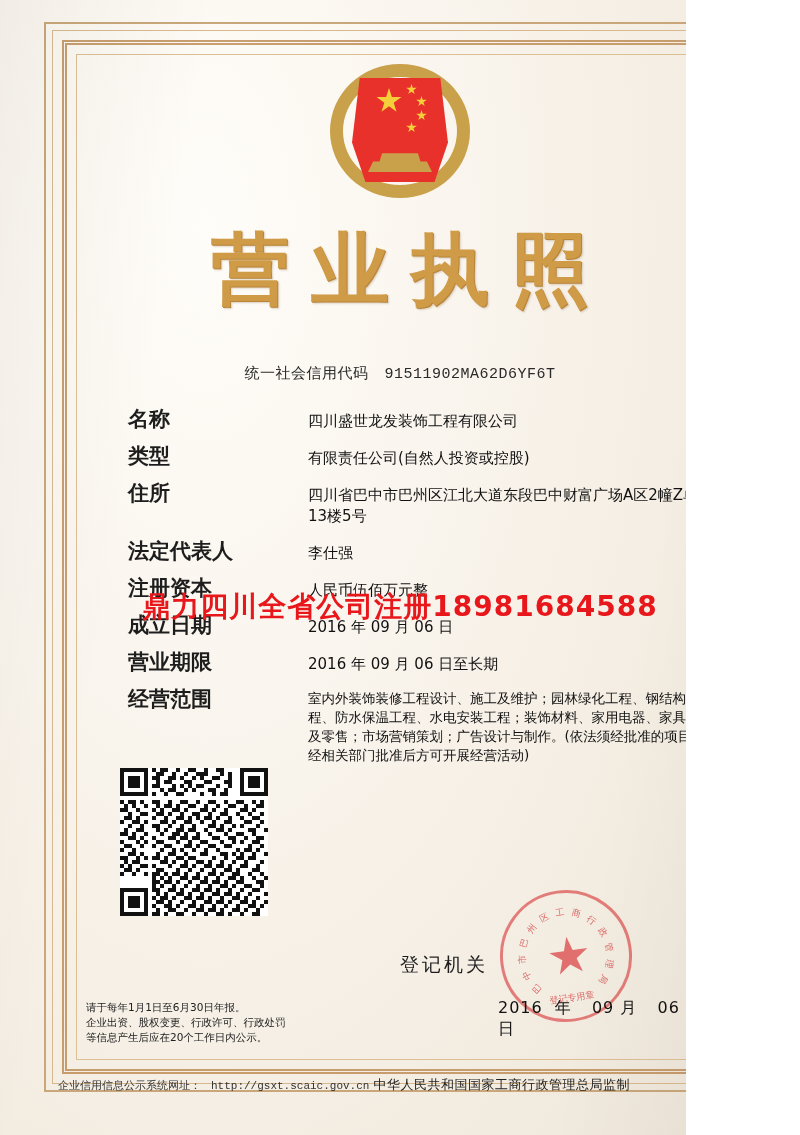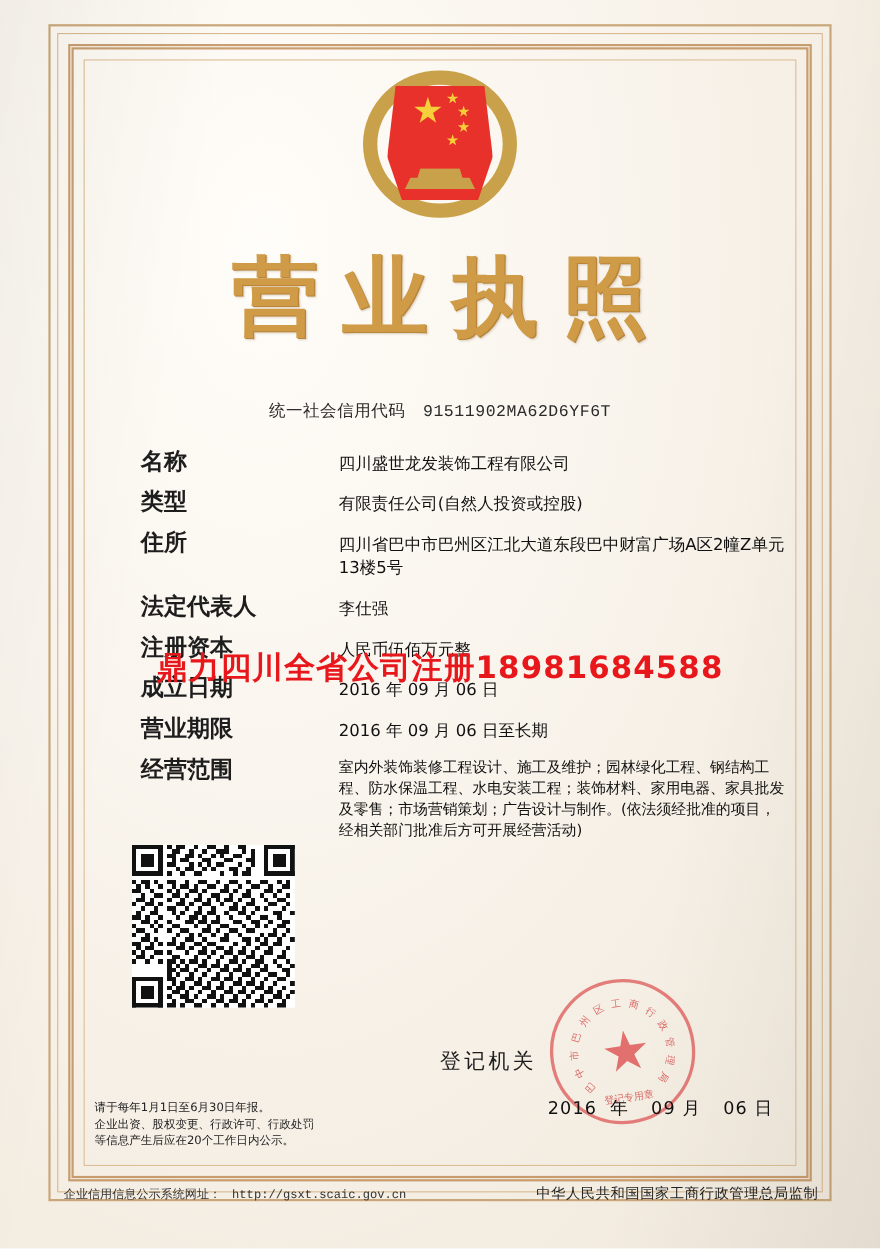--- a/index.html
+++ b/index.html
@@ -8,21 +8,21 @@
     background: #ffffff;
   }
   body {
     width: 800px;
     height: 1135px;
     overflow: hidden;
     font-family: "Liberation Serif", serif;
   }
   #page {
     position: relative;
-    width: 800px;
+    width: 686px;
     height: 1135px;
     background: #fbf7f1;
     background-image:
       radial-gradient(ellipse at 30% 20%, #fffdf9 0%, #f7f1e8 55%, #efe7da 100%);
     overflow: hidden;
   }
   
   .frame-outer {
     position: absolute;
     left: 44px; top: 22px;

